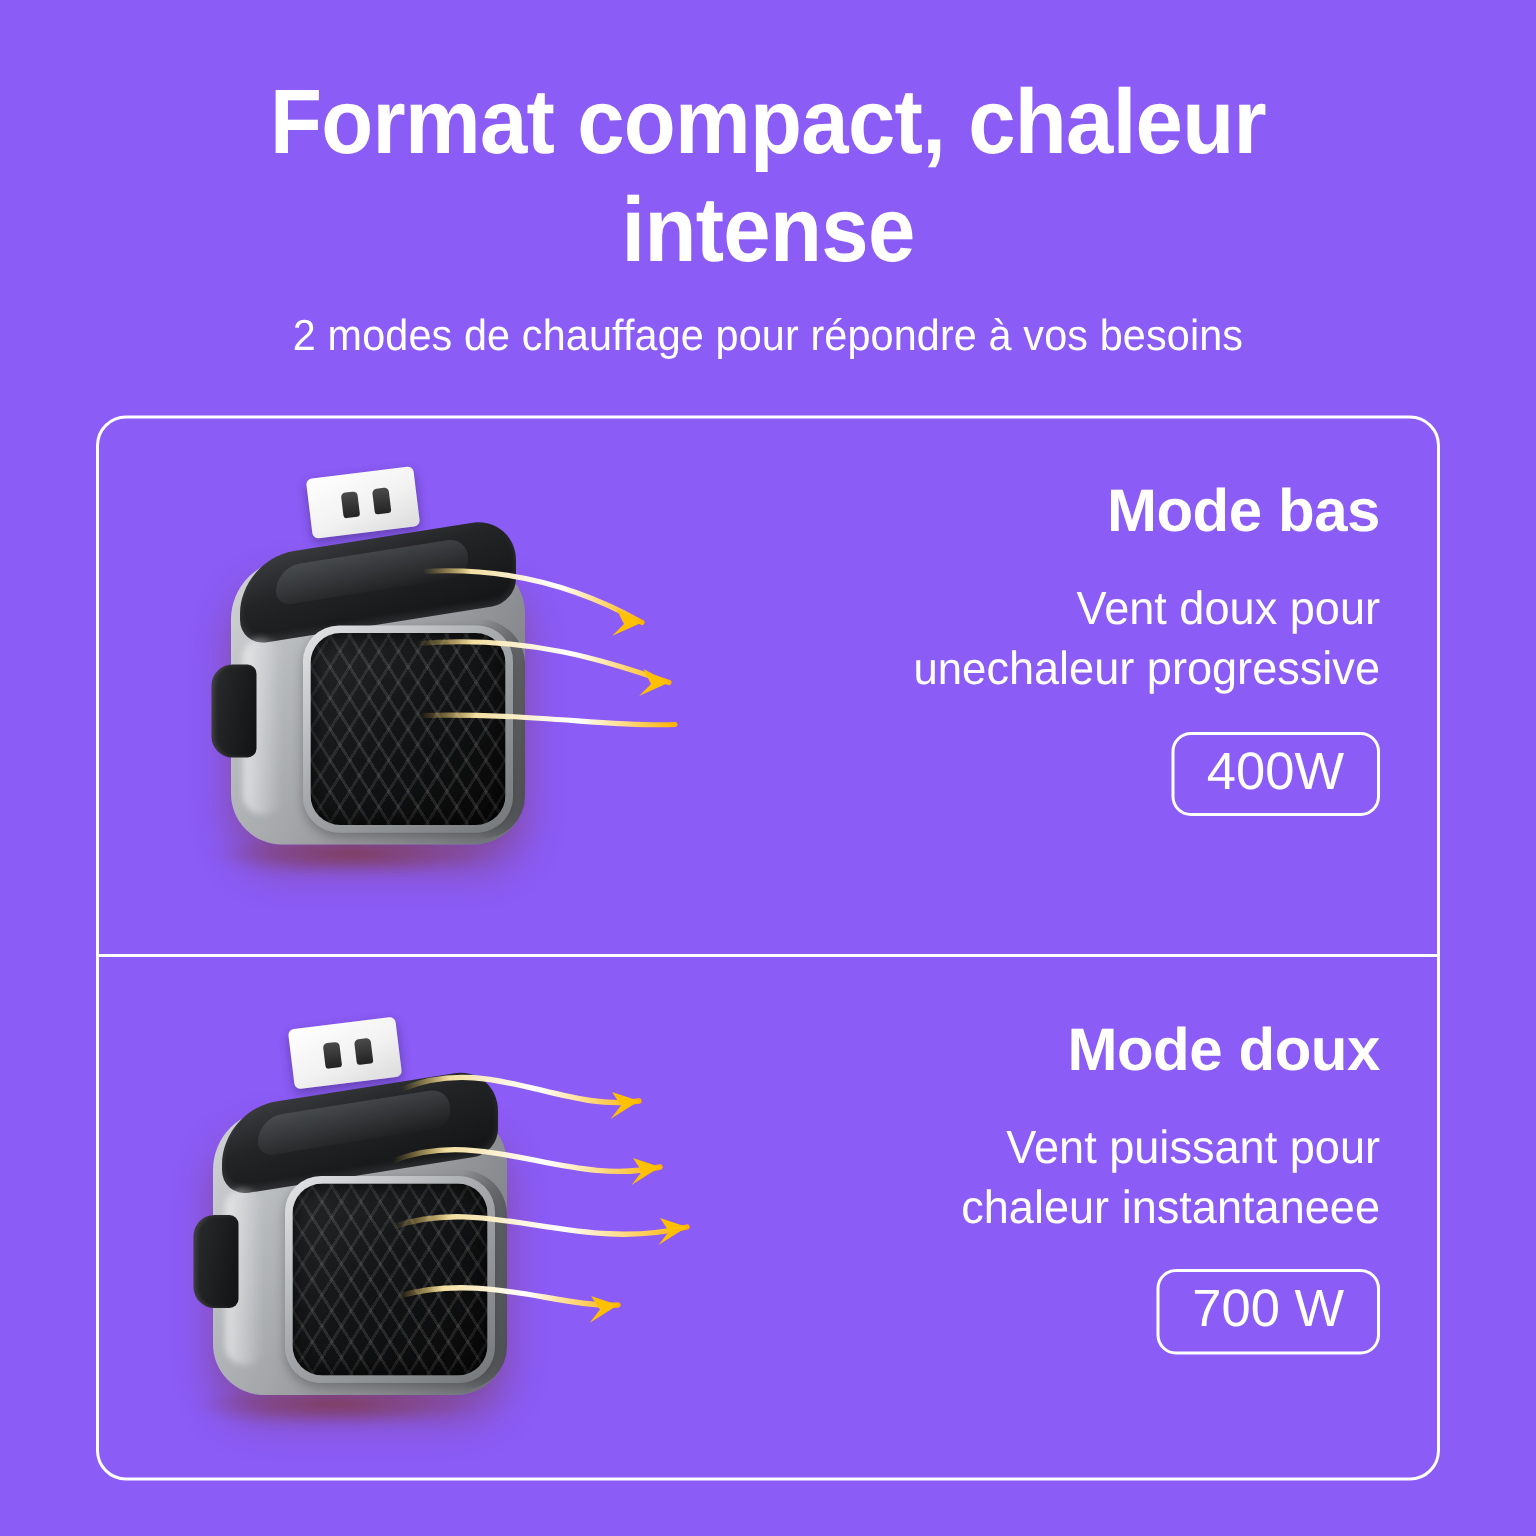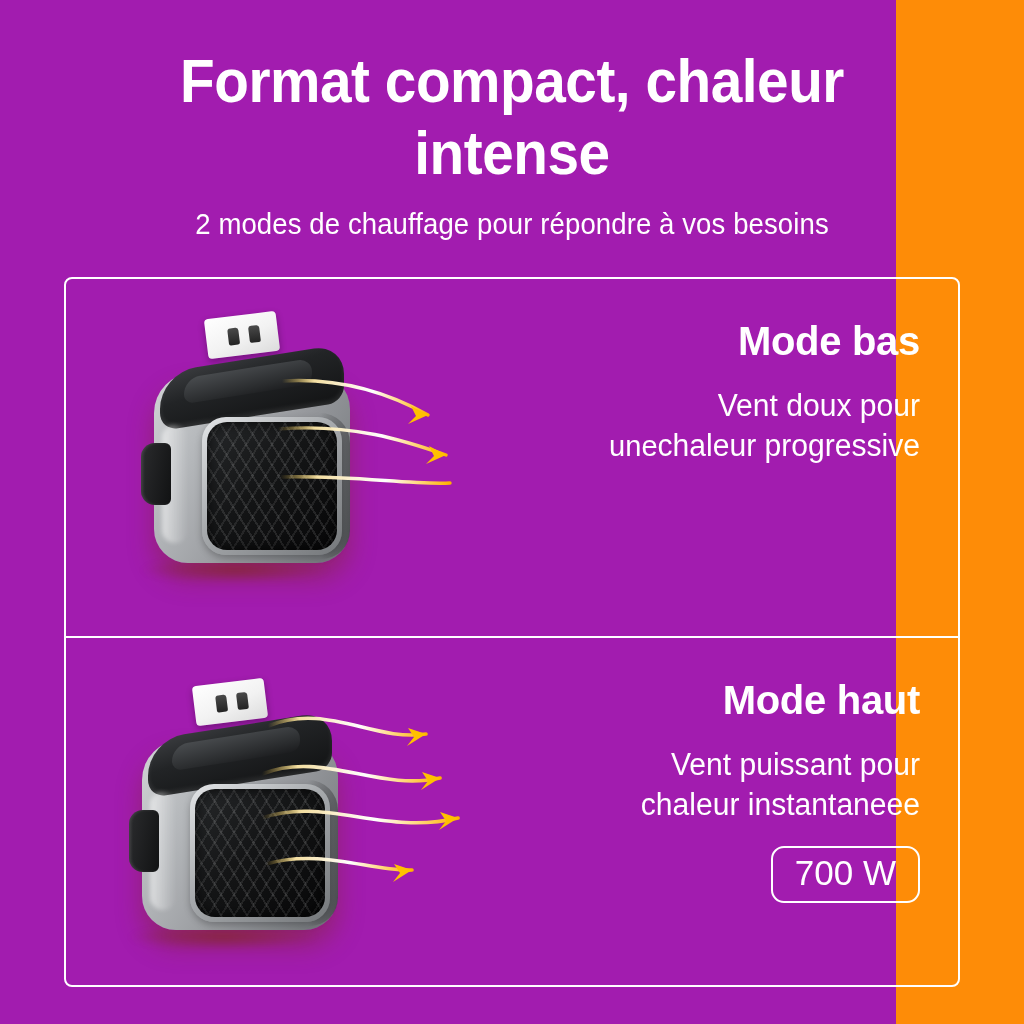--- a/index.html
+++ b/index.html
@@ -6,22 +6,22 @@
 
   html, body {
     width:1024px; height:1024px;
     background:#fe8c07;
     font-family:"Liberation Sans", sans-serif;
     overflow:hidden;
   }
 
   #page {
     position:relative;
-    width:896px; height:1024px;
-    background:#a21caf;
+    width:1024px; height:1024px;
+    background:#8b5cf6;
   }
 
   
   #header {
     position:absolute;
     left:0; top:46px; width:1024px;
     text-align:center;
   }
   #title {
     font-size:61px;
@@ -40,21 +40,21 @@
     letter-spacing:0.1px;
     transform:scaleX(0.95);
   }
 
   
   #card {
     position:absolute;
     left:64px; top:277px;
     width:896px; height:710px;
     border:2px solid #ffffff;
-    border-radius:8px;
+    border-radius:20px;
   }
   .divider {
     position:absolute;
     left:-2px; top:357px;
     width:896px; height:2px;
     background:#ffffff;
   }
 
   .mode-row {
     position:absolute;
@@ -278,20 +278,23 @@
           <path d="M150,78 l-17,-9 l5,10 l-8,8 z"></path>
           <path d="M168,118 l-17,-9 l5,10 l-8,8 z"></path>
         </g>
       </svg>
 
       <div class="mode-text">
         <div class="mode-title">Mode bas</div>
         <div class="mode-desc">
           <div>Vent doux pour</div>
           <div><span class="desc-small">une</span><span>chaleur progressive</span></div>
+        </div>
+        <div class="badge-wrap">
+          <div class="badge">400W</div>
         </div>
       </div>
     </div>
 
     <div class="mode-row" id="row-high">
 
       <div class="device-stage">
         <div class="ground-shadow"></div>
         <div class="device">
           <div class="plug">
@@ -329,21 +332,21 @@
         </g>
         <g fill="#ffc000">
           <path d="M164,48 l-18,-6 l6,9 l-7,9 z"></path>
           <path d="M178,92 l-18,-6 l6,9 l-7,9 z"></path>
           <path d="M196,132 l-18,-6 l6,9 l-7,9 z"></path>
           <path d="M150,184 l-18,-6 l6,9 l-7,9 z"></path>
         </g>
       </svg>
 
       <div class="mode-text">
-        <div class="mode-title">Mode haut</div>
+        <div class="mode-title">Mode doux</div>
         <div class="mode-desc">
           <div>Vent puissant pour</div>
           <div>chaleur instantaneee</div>
         </div>
         <div class="badge-wrap">
           <div class="badge">700 W</div>
         </div>
       </div>
     </div>
 

